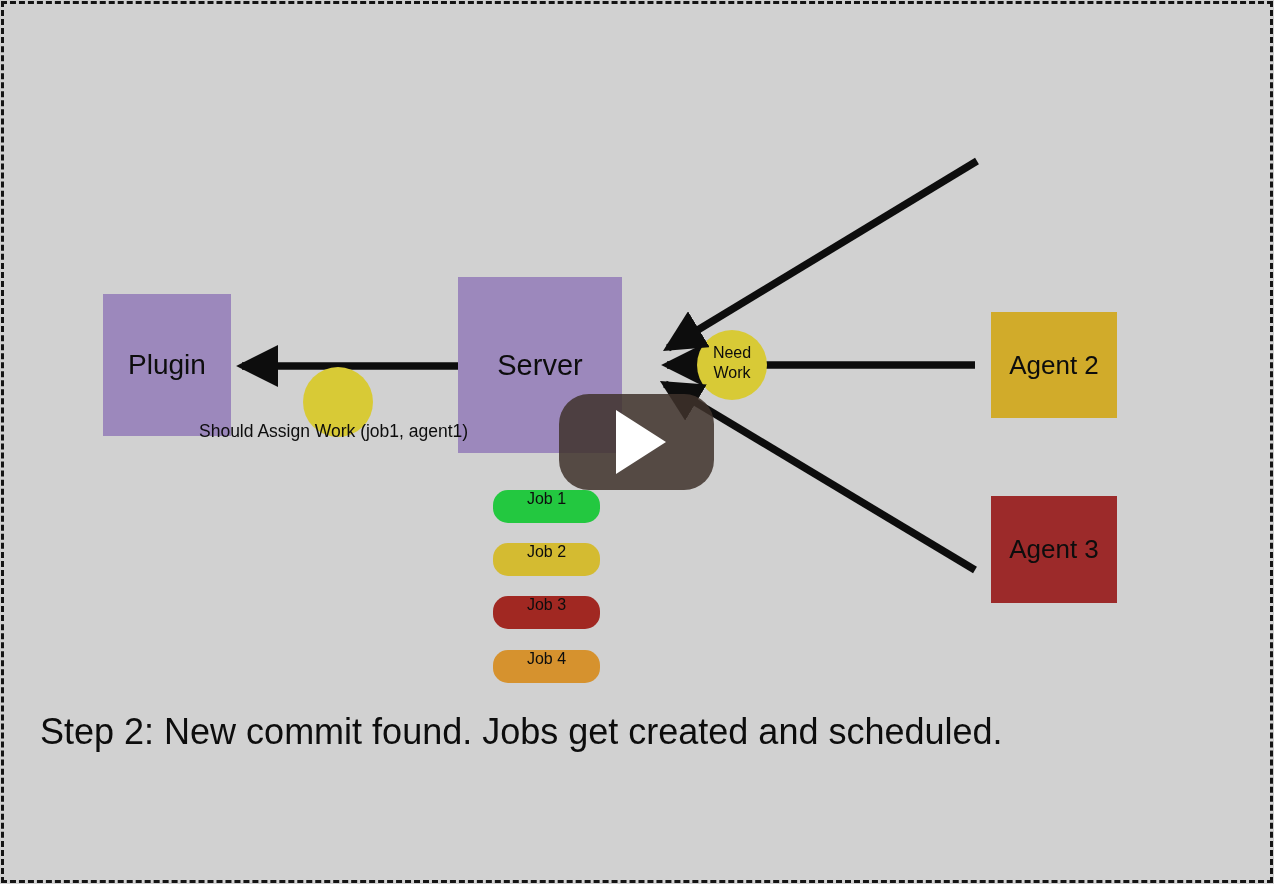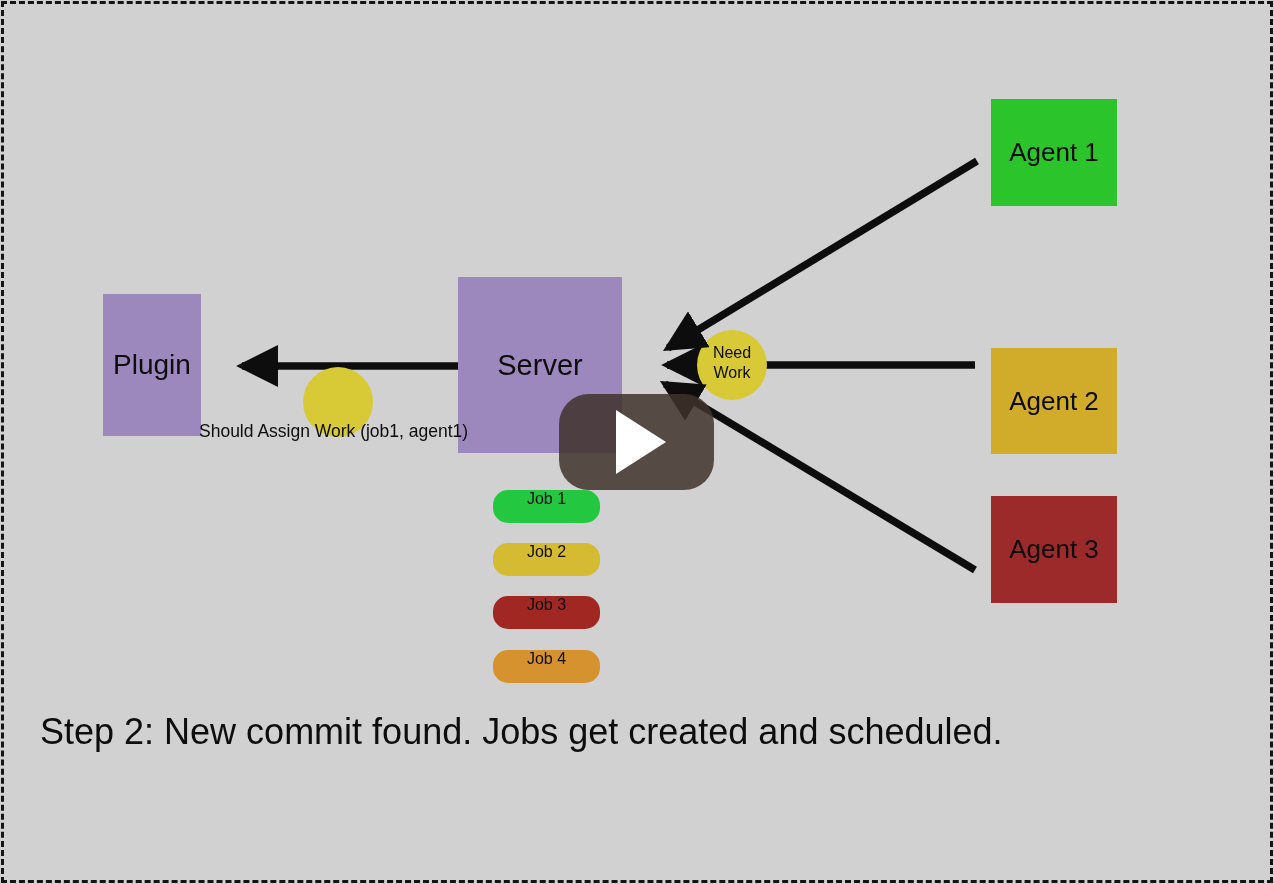--- a/index.html
+++ b/index.html
@@ -1,23 +1,23 @@
 <!DOCTYPE html>
 <html><head>
 <meta charset="utf-8">
 <style>
   html,body{margin:0;padding:0;background:#ffffff;font-family:"Liberation Sans",sans-serif;}
   .viewport{position:relative;width:1274px;height:884px;background:#d1d1d1;overflow:hidden;}
   .dashed-frame{position:absolute;left:1px;top:1px;right:1px;bottom:1px;border:3px dashed #141414;pointer-events:none;z-index:20;}
   .node{position:absolute;display:flex;align-items:center;justify-content:center;color:#0d0d0d;z-index:1;}
-  .node-plugin{left:103px;top:294px;width:98px;height:142px;font-size:28px;}
+  .node-plugin{left:103px;top:294px;width:128px;height:142px;font-size:28px;}
   .node-server{left:458px;top:277px;width:164px;height:176px;font-size:29px;}
   .node-agent{width:126px;height:107px;font-size:26px;}
   .node-agent1{left:991px;top:99px;}
-  .node-agent2{left:991px;top:312px;height:106px;margin-top:36px;}
+  .node-agent2{left:991px;top:312px;height:106px;}
   .node-agent3{left:991px;top:496px;}
   .arrow-layer{position:absolute;left:0;top:0;width:1274px;height:884px;z-index:2;pointer-events:none;}
   .job-pill{position:absolute;left:493px;width:107px;height:33px;border-radius:15px;display:flex;align-items:flex-start;justify-content:center;font-size:16px;color:#0d0d0d;z-index:1;}
   .job-1{top:490px;}
   .job-2{top:543px;}
   .job-3{top:596px;}
   .job-4{top:650px;}
   .needwork-label{position:absolute;left:700px;top:343px;width:64px;height:42px;text-align:center;font-size:16px;line-height:20px;color:#0d0d0d;z-index:3;}
   .assign-label{position:absolute;left:199px;top:421px;font-size:17.5px;color:#0d0d0d;z-index:3;white-space:nowrap;}
   .caption{position:absolute;left:40px;top:711px;font-size:36px;color:#0d0d0d;z-index:3;white-space:nowrap;}
@@ -32,23 +32,20 @@
   <div class="dashed-frame"></div>
 
   <div class="node node-plugin" style="background-color: rgb(156, 136, 188);">
     <span>Plugin</span>
   </div>
 
   <div class="node node-server" style="background-color: rgb(156, 136, 188);">
     <span>Server</span>
   </div>
 
-  <div class="node node-agent node-agent1" style="background-color: rgb(43, 197, 43);">
-    <span>Agent 1</span>
-  </div>
 
   <div class="node node-agent node-agent2" style="background-color: rgb(209, 171, 42);">
     <span>Agent 2</span>
   </div>
 
   <div class="node node-agent node-agent3" style="background-color: rgb(156, 42, 42);">
     <span>Agent 3</span>
   </div>
 
   <svg class="arrow-layer" viewBox="0 0 1274 884" xmlns="http://www.w3.org/2000/svg">

